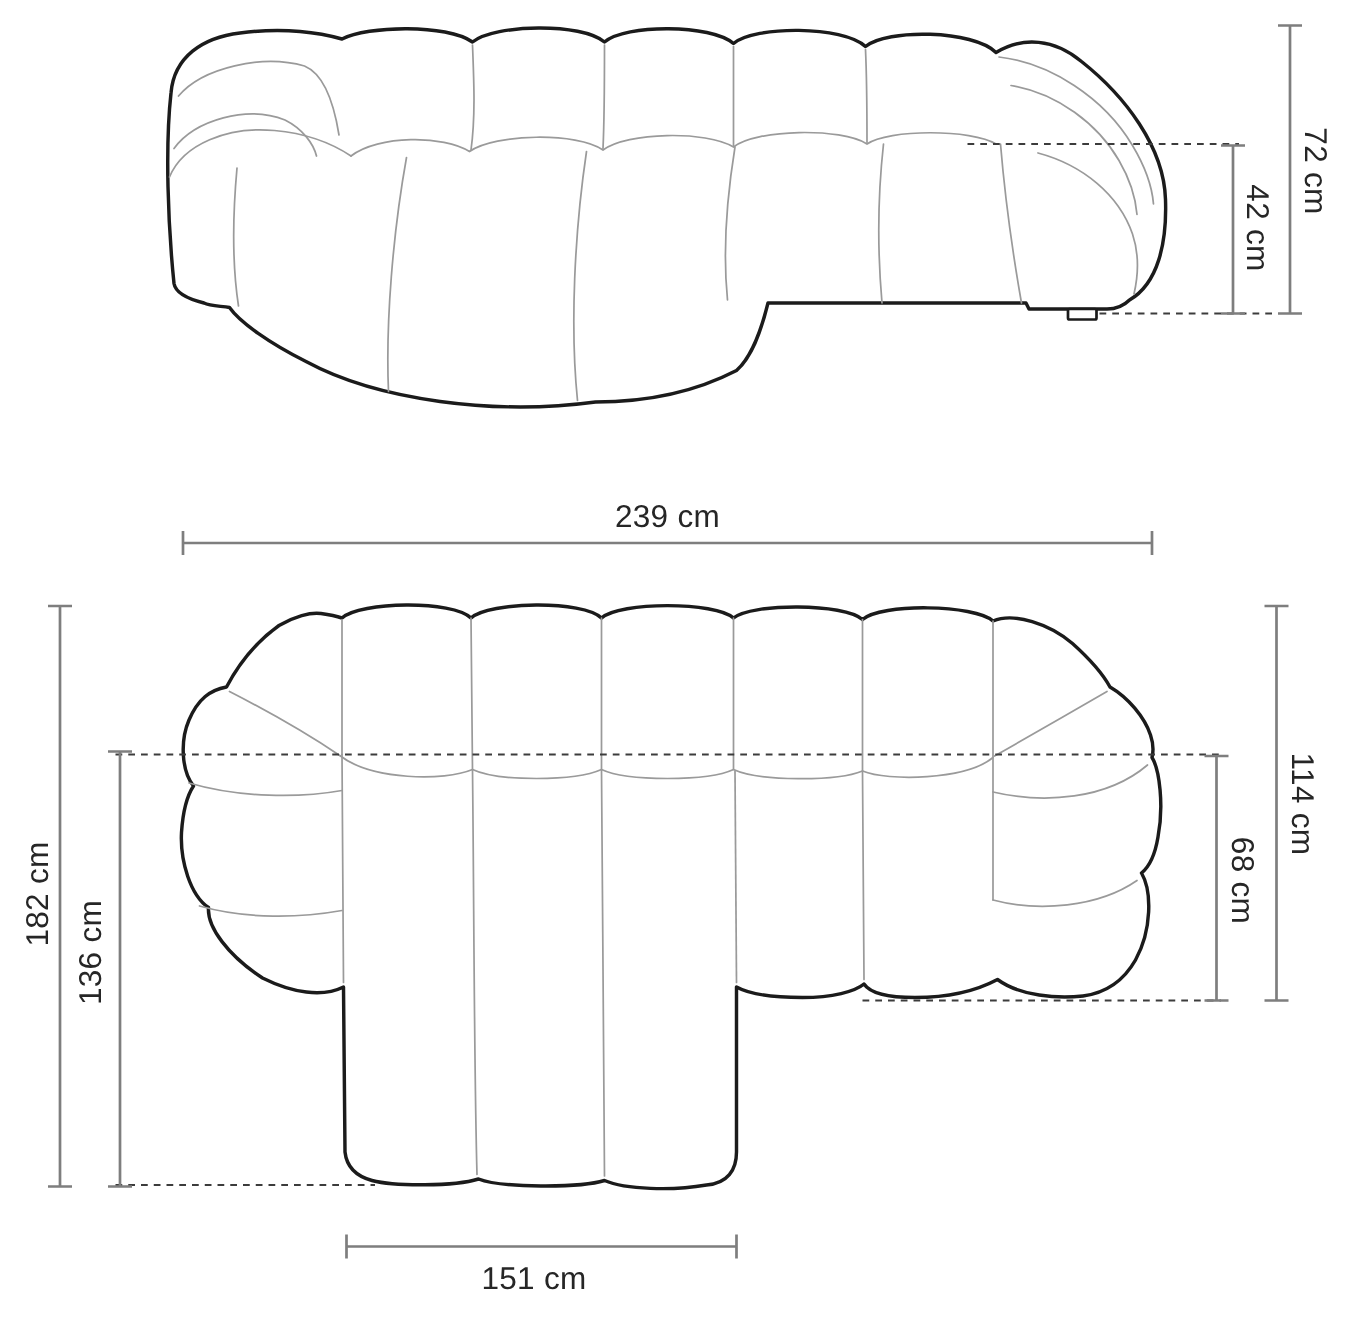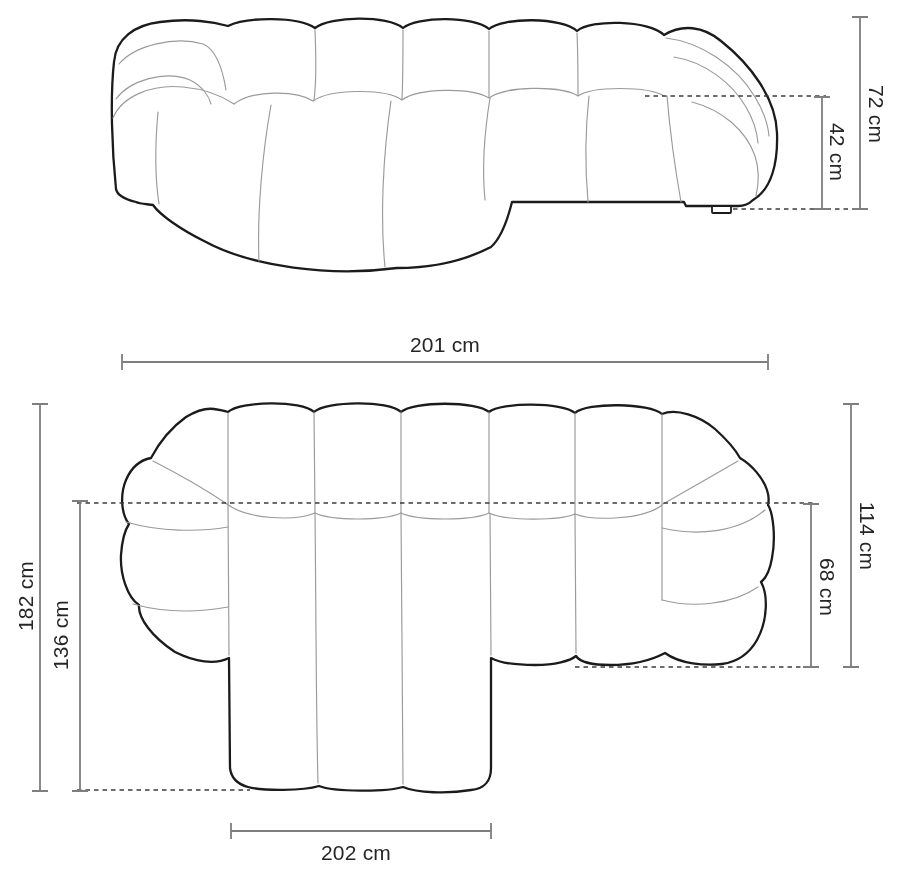--- a/index.html
+++ b/index.html
@@ -187,24 +187,24 @@
       <path class="dim" d="M 811,504 L 811,667 M 803,504 L 819,504 M 803,667 L 819,667"></path>
 
       <path class="dim" d="M 231,831 L 491,831 M 231,823 L 231,839 M 491,823 L 491,839"></path>
     </g>
   </svg>
 
   <div class="dim-label rot90" style="left:876px;top:114px;">72 cm</div>
 
   <div class="dim-label rot90" style="left:837px;top:152px;">42 cm</div>
 
-  <div class="dim-label" style="left:445px;top:345px;">201 cm</div>
+  <div class="dim-label" style="left:445px;top:345px;">239 cm</div>
 
   <div class="dim-label rotm90" style="left:26px;top:596px;">182 cm</div>
 
   <div class="dim-label rotm90" style="left:61px;top:635px;">136 cm</div>
 
   <div class="dim-label rot90" style="left:867px;top:536px;">114 cm</div>
 
   <div class="dim-label rot90" style="left:827px;top:587px;">68 cm</div>
 
-  <div class="dim-label" style="left:356px;top:853px;">202 cm</div>
+  <div class="dim-label" style="left:356px;top:853px;">151 cm</div>
 </div>
 
 </body></html>

